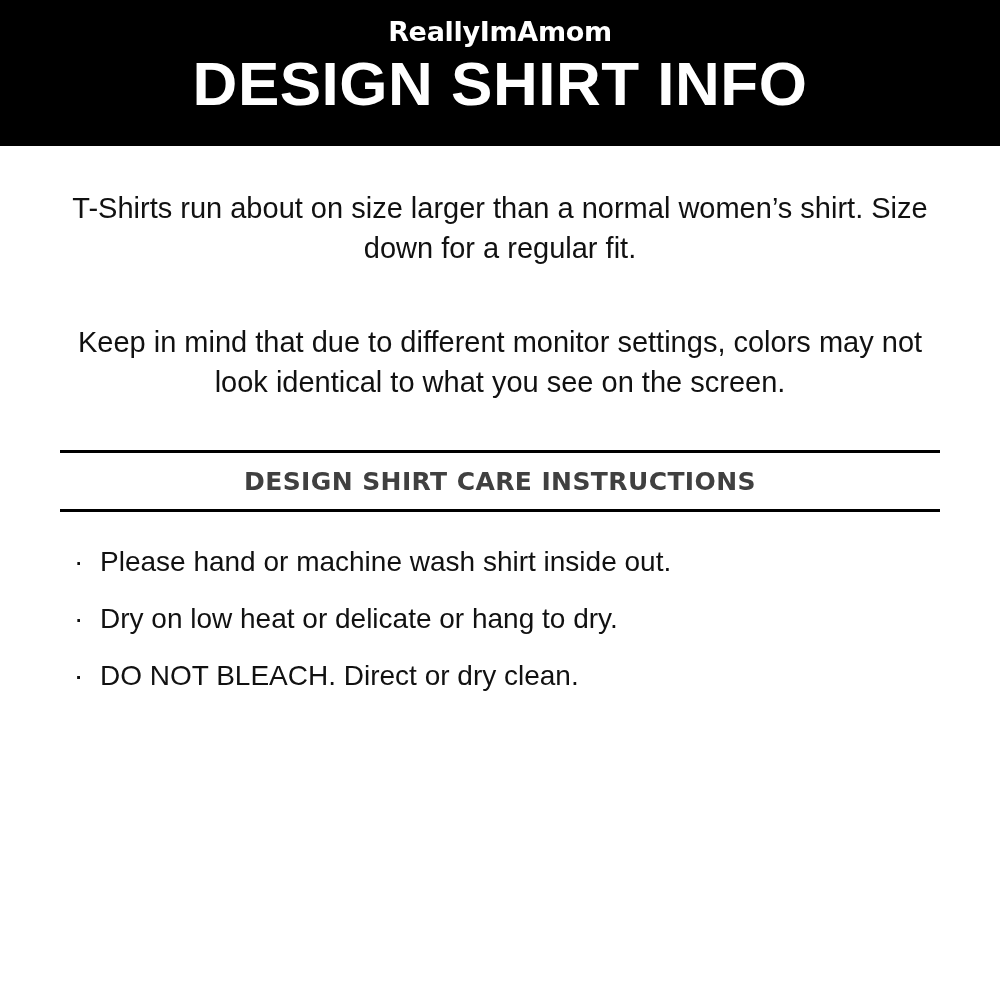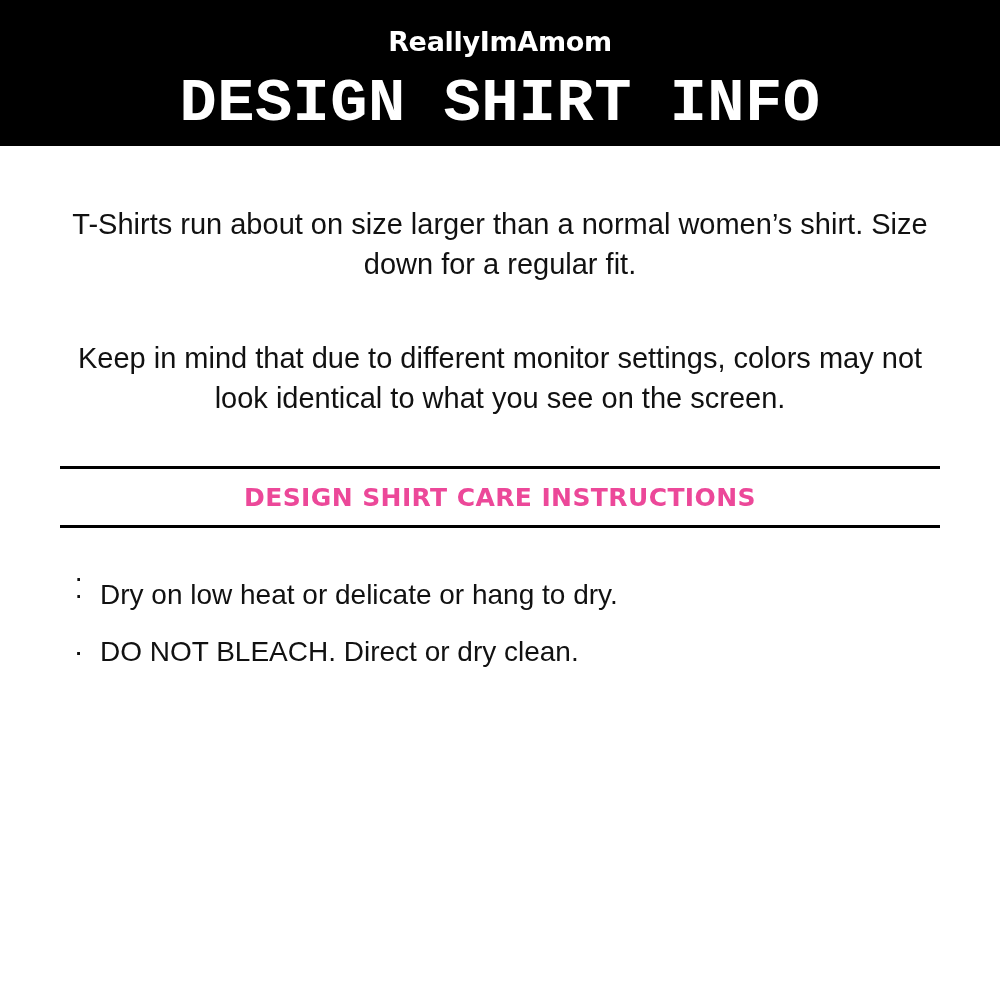--- a/index.html
+++ b/index.html
@@ -27,55 +27,55 @@
   .header-band {
     position: absolute;
     top: 0;
     left: 0;
     width: 1000px;
     height: 146px;
     background: #000000;
     display: flex;
     flex-direction: column;
     align-items: center;
-    justify-content: flex-end;
+    justify-content: flex-start;
     padding-top: 18px;
     box-sizing: border-box;
   }
 
   .brand {
     color: #ffffff;
     font-size: 27px;
     font-weight: bold;
     letter-spacing: -0.3px;
     line-height: 1;
     margin: 0 0 6px 0;
     font-family: "DejaVu Sans", sans-serif;
   }
 
   .header-title {
     color: #ffffff;
     font-size: 62px;
     font-weight: bold;
     letter-spacing: 0.5px;
     line-height: 1.05;
-    margin: 10px;
-    font-family: Liberation Mono, monospace;
+    margin: 0;
+    font-family: Liberation Sans, sans-serif;
     text-transform: uppercase;
   }
 
   
   .body-area {
     position: absolute;
     top: 146px;
     left: 0;
     width: 1000px;
     height: 703px;
     box-sizing: border-box;
-    padding: 16px 60px;
+    padding: 0 60px;
     border-radius: 32px;
   }
 
   .intro {
     text-align: center;
     font-size: 29px;
     line-height: 1.38;
     color: #111111;
     margin: 0;
     padding-top: 42px;
@@ -100,21 +100,21 @@
     width: 100%;
   }
 
   .care-heading {
     text-align: center;
     font-size: 25px;
     font-weight: bold;
     letter-spacing: 0.4px;
     padding: 14px 0 13px 0;
     margin: 0;
-    color: #ec4899;
+    color: #404040;
     font-family: "DejaVu Sans", sans-serif;
   }
 
   
   .care-list {
     list-style: none;
     margin: 0;
     padding: 30px 0 0 14px;
   }
 
@@ -154,20 +154,21 @@
     </div>
 
     <div class="care-section">
       <div class="rule"></div>
       <h2 class="care-heading">DESIGN SHIRT CARE INSTRUCTIONS</h2>
       <div class="rule"></div>
 
       <ul class="care-list">
         <li>
           <span class="bullet-dot">·</span>
+          <span>Please hand or machine wash shirt inside out.</span>
         </li>
         <li>
           <span class="bullet-dot">·</span>
           <span>Dry on low heat or delicate or hang to dry.</span>
         </li>
         <li>
           <span class="bullet-dot">·</span>
         </li>
         <li>
           <span class="bullet-dot">·</span>

